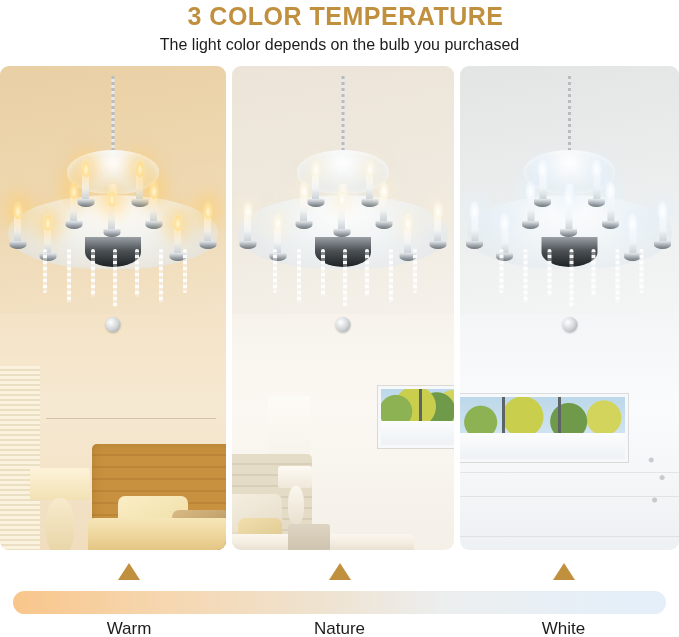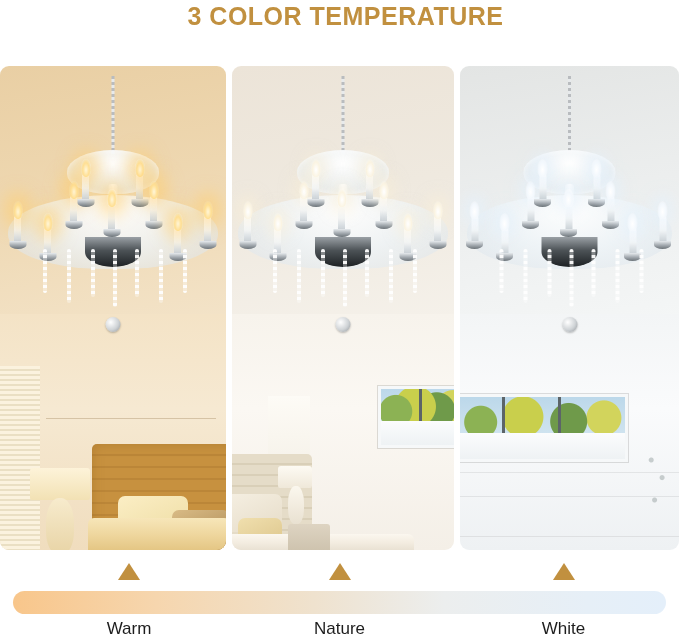--- a/index.html
+++ b/index.html
@@ -347,20 +347,21 @@
     font-size: 17px;
     color: #1d1d1d;
     white-space: nowrap;
   }
 </style>
 </head>
 <body>
 
 <div id="header">
   <h1 id="title">3 COLOR TEMPERATURE</h1>
+  <p id="subtitle">The light color depends on the bulb you purchased</p>
 </div>
 
 <div id="panels">
 
   <div class="panel p1">
     <div class="scene">
       <div class="ceiling"></div>
       <div class="wall"></div>
       <div class="moulding"></div>
       <div class="blinds"></div>

